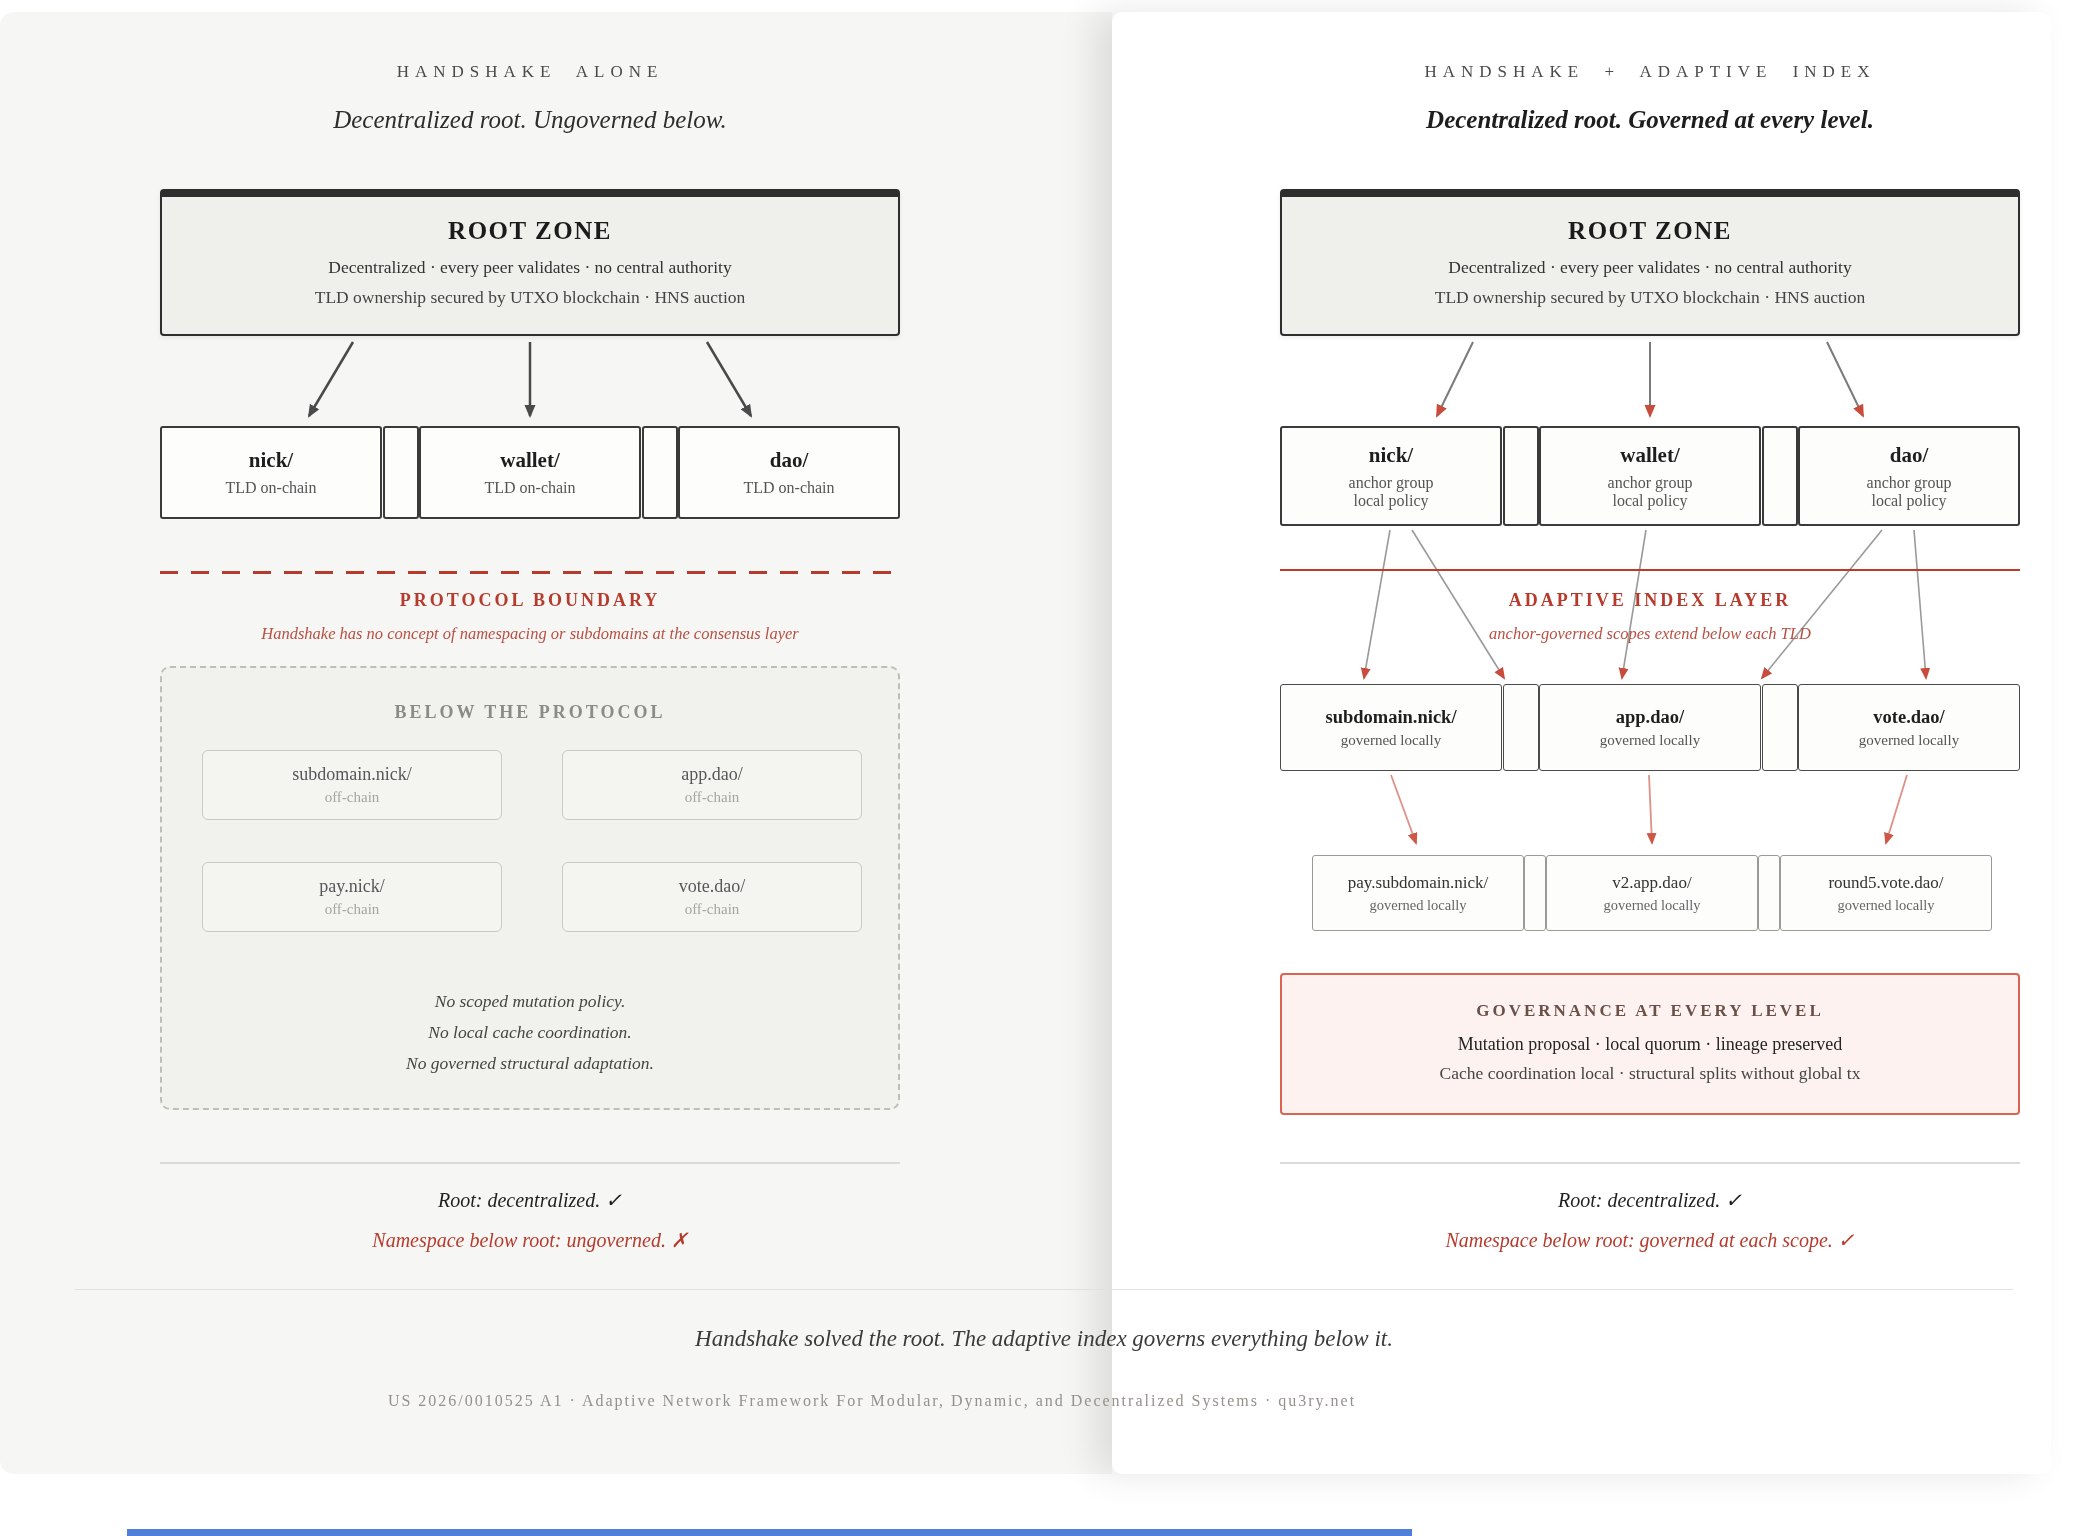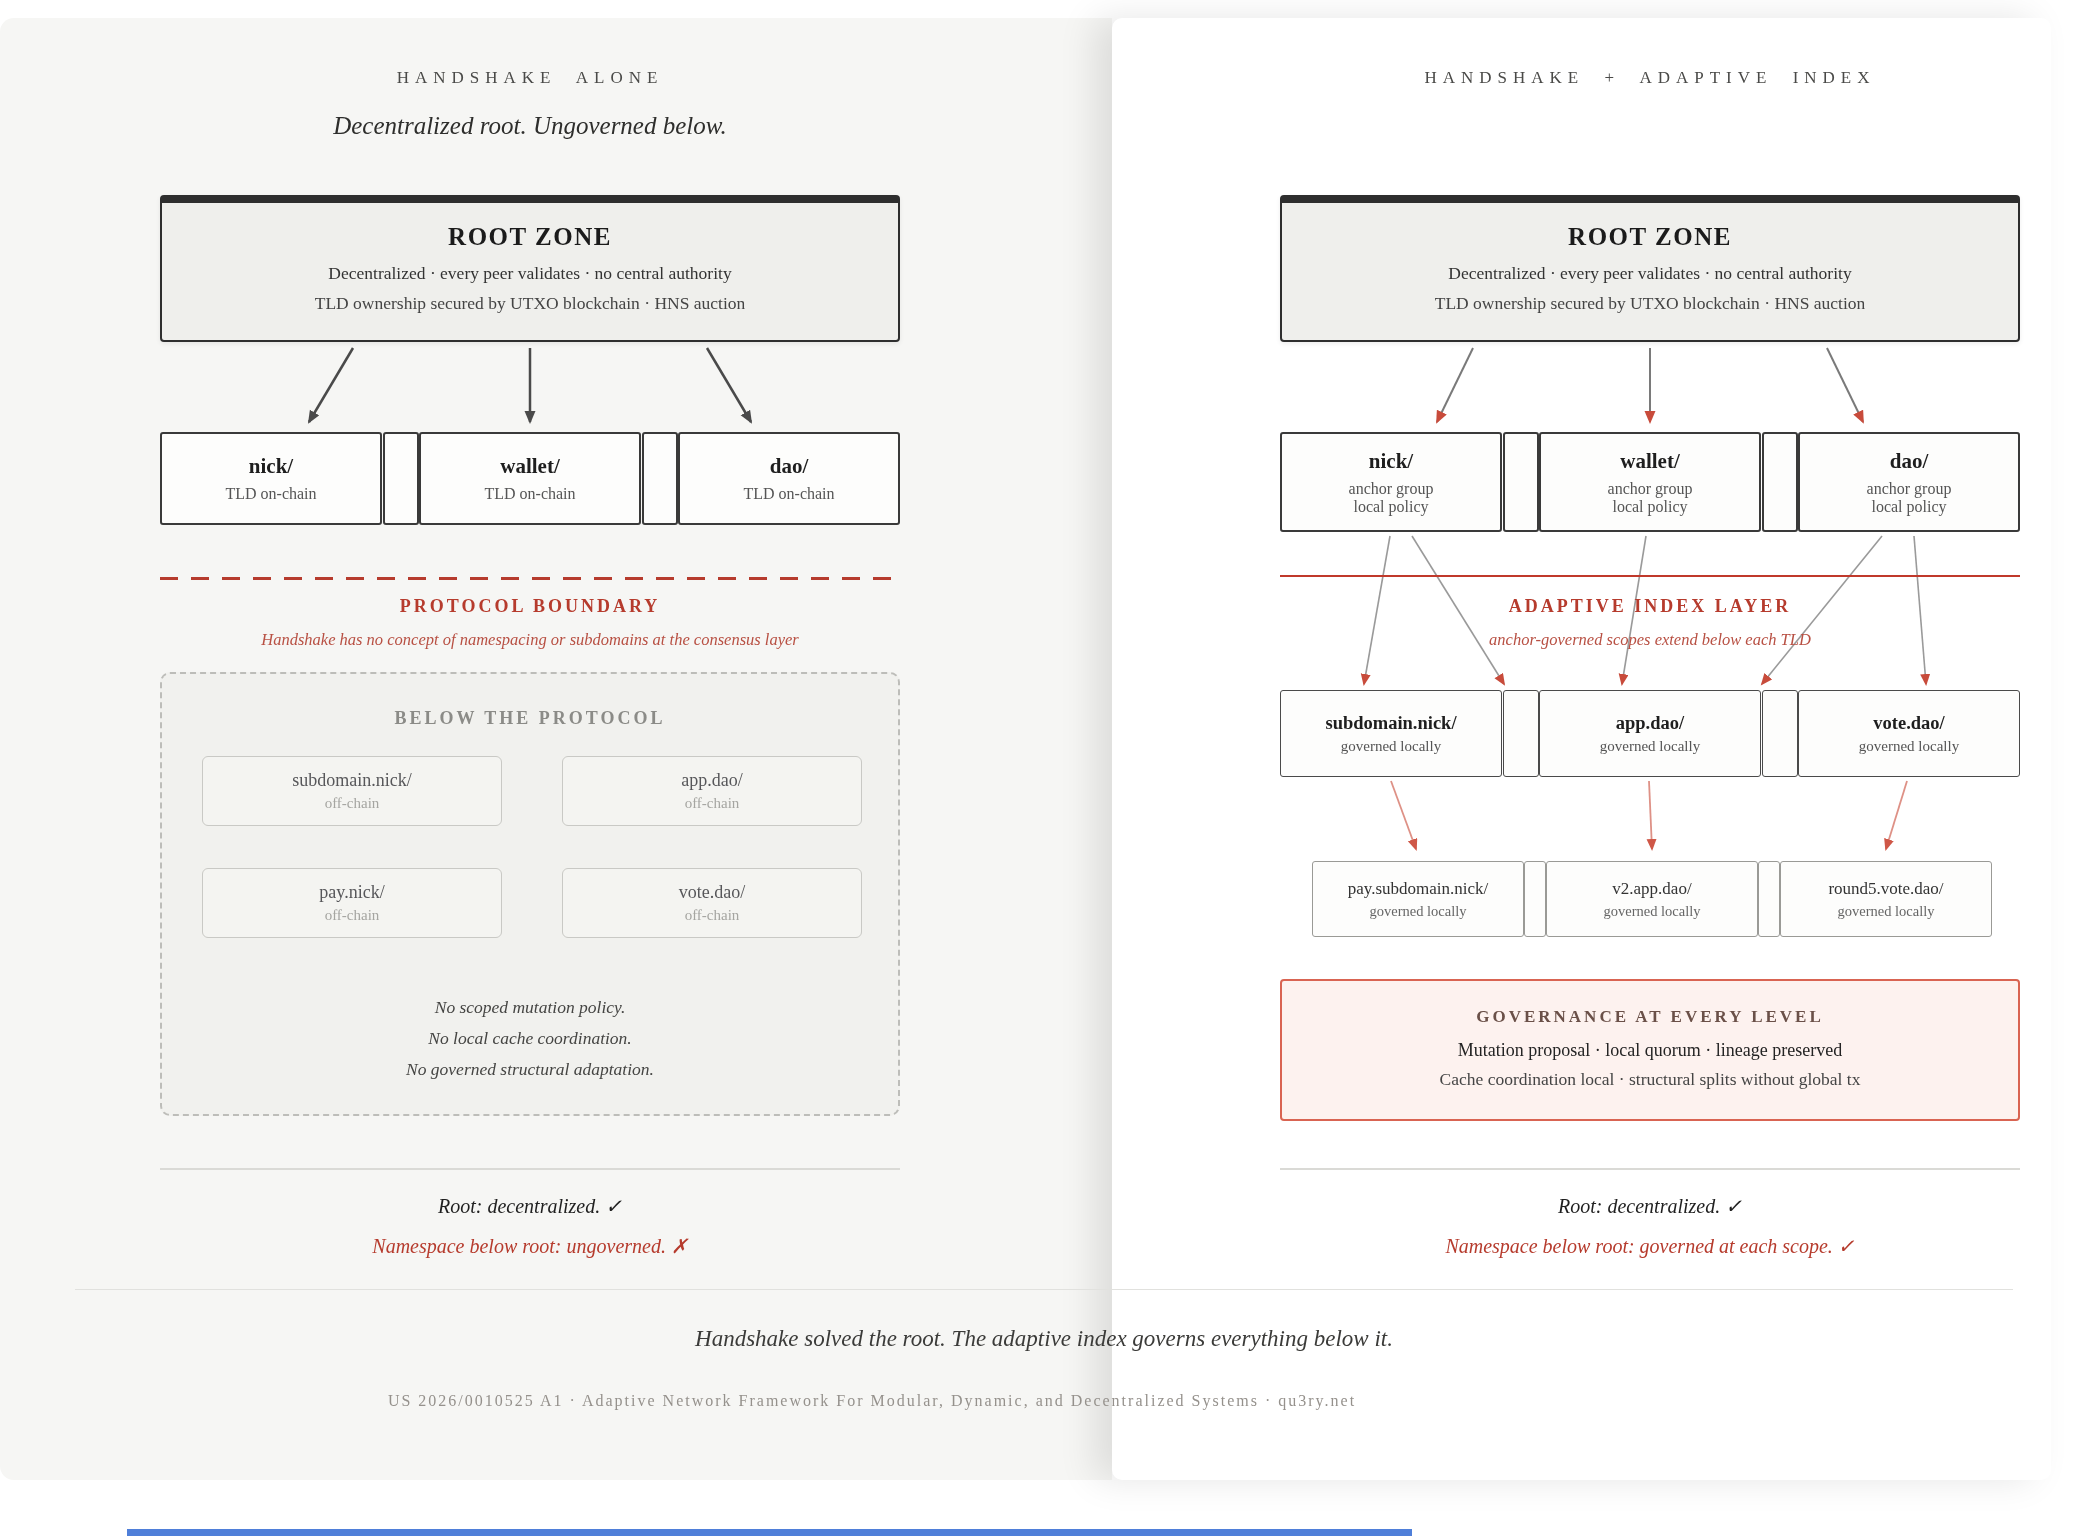--- a/index.html
+++ b/index.html
@@ -3,21 +3,21 @@
 <meta charset="utf-8">
 <style>
   * { margin:0; padding:0; box-sizing:border-box; }
   html,body { background:#ffffff; }
   #page {
     position:relative; width:2088px; height:1536px; overflow:hidden;
     background:#ffffff;
     font-family:"Liberation Serif","DejaVu Serif",serif;
     color:#222;
   }
-  .panel { position:absolute; top:18px; height:1462px; }
+  .panel { position:absolute; top:12px; height:1462px; }
   .panel.left  { left:0; width:1112px; background:#f6f6f4; border-radius:14px 0 0 14px; --cl:160px; }
   .panel.right { left:1112px; width:939px; background:#ffffff; border-radius:10px;
                  box-shadow:-18px 0 36px rgba(0,0,0,0.10); --cl:168px; }
   .cb { position:absolute; left:var(--cl); width:740px; text-align:center; }
 
   .panel-title { top:50px; font-size:17px; letter-spacing:6px; word-spacing:10px; color:#4a4a48; font-weight:500; }
   .panel-subtitle { top:94px; font-size:25px; font-style:italic; color:#2e2e2c; }
   .panel.right .panel-subtitle { font-weight:700; color:#1d1d1b; }
 
   .root-box {
@@ -159,20 +159,21 @@
       </div>
     </div>
 
     <div class="cb divider"></div>
     <div class="cb verdict dark">Root: decentralized. ✓</div>
     <div class="cb verdict red">Namespace below root: ungoverned. ✗</div>
   </section>
 
   <section class="panel right">
     <div class="cb panel-title">HANDSHAKE + ADAPTIVE INDEX</div>
+    <div class="cb panel-subtitle">Decentralized root. Governed at every level.</div>
 
     <div class="cb root-box">
       <div class="root-title">ROOT ZONE</div>
       <div class="root-line1">Decentralized · every peer validates · no central authority</div>
       <div class="root-line2">TLD ownership secured by UTXO blockchain · HNS auction</div>
     </div>
 
     <svg class="arrows" style="left:248px; top:326px;" width="580" height="86">
       <defs>
         <marker id="mRed1" markerUnits="userSpaceOnUse" markerWidth="14" markerHeight="12" refX="11" refY="5.5" orient="auto">

